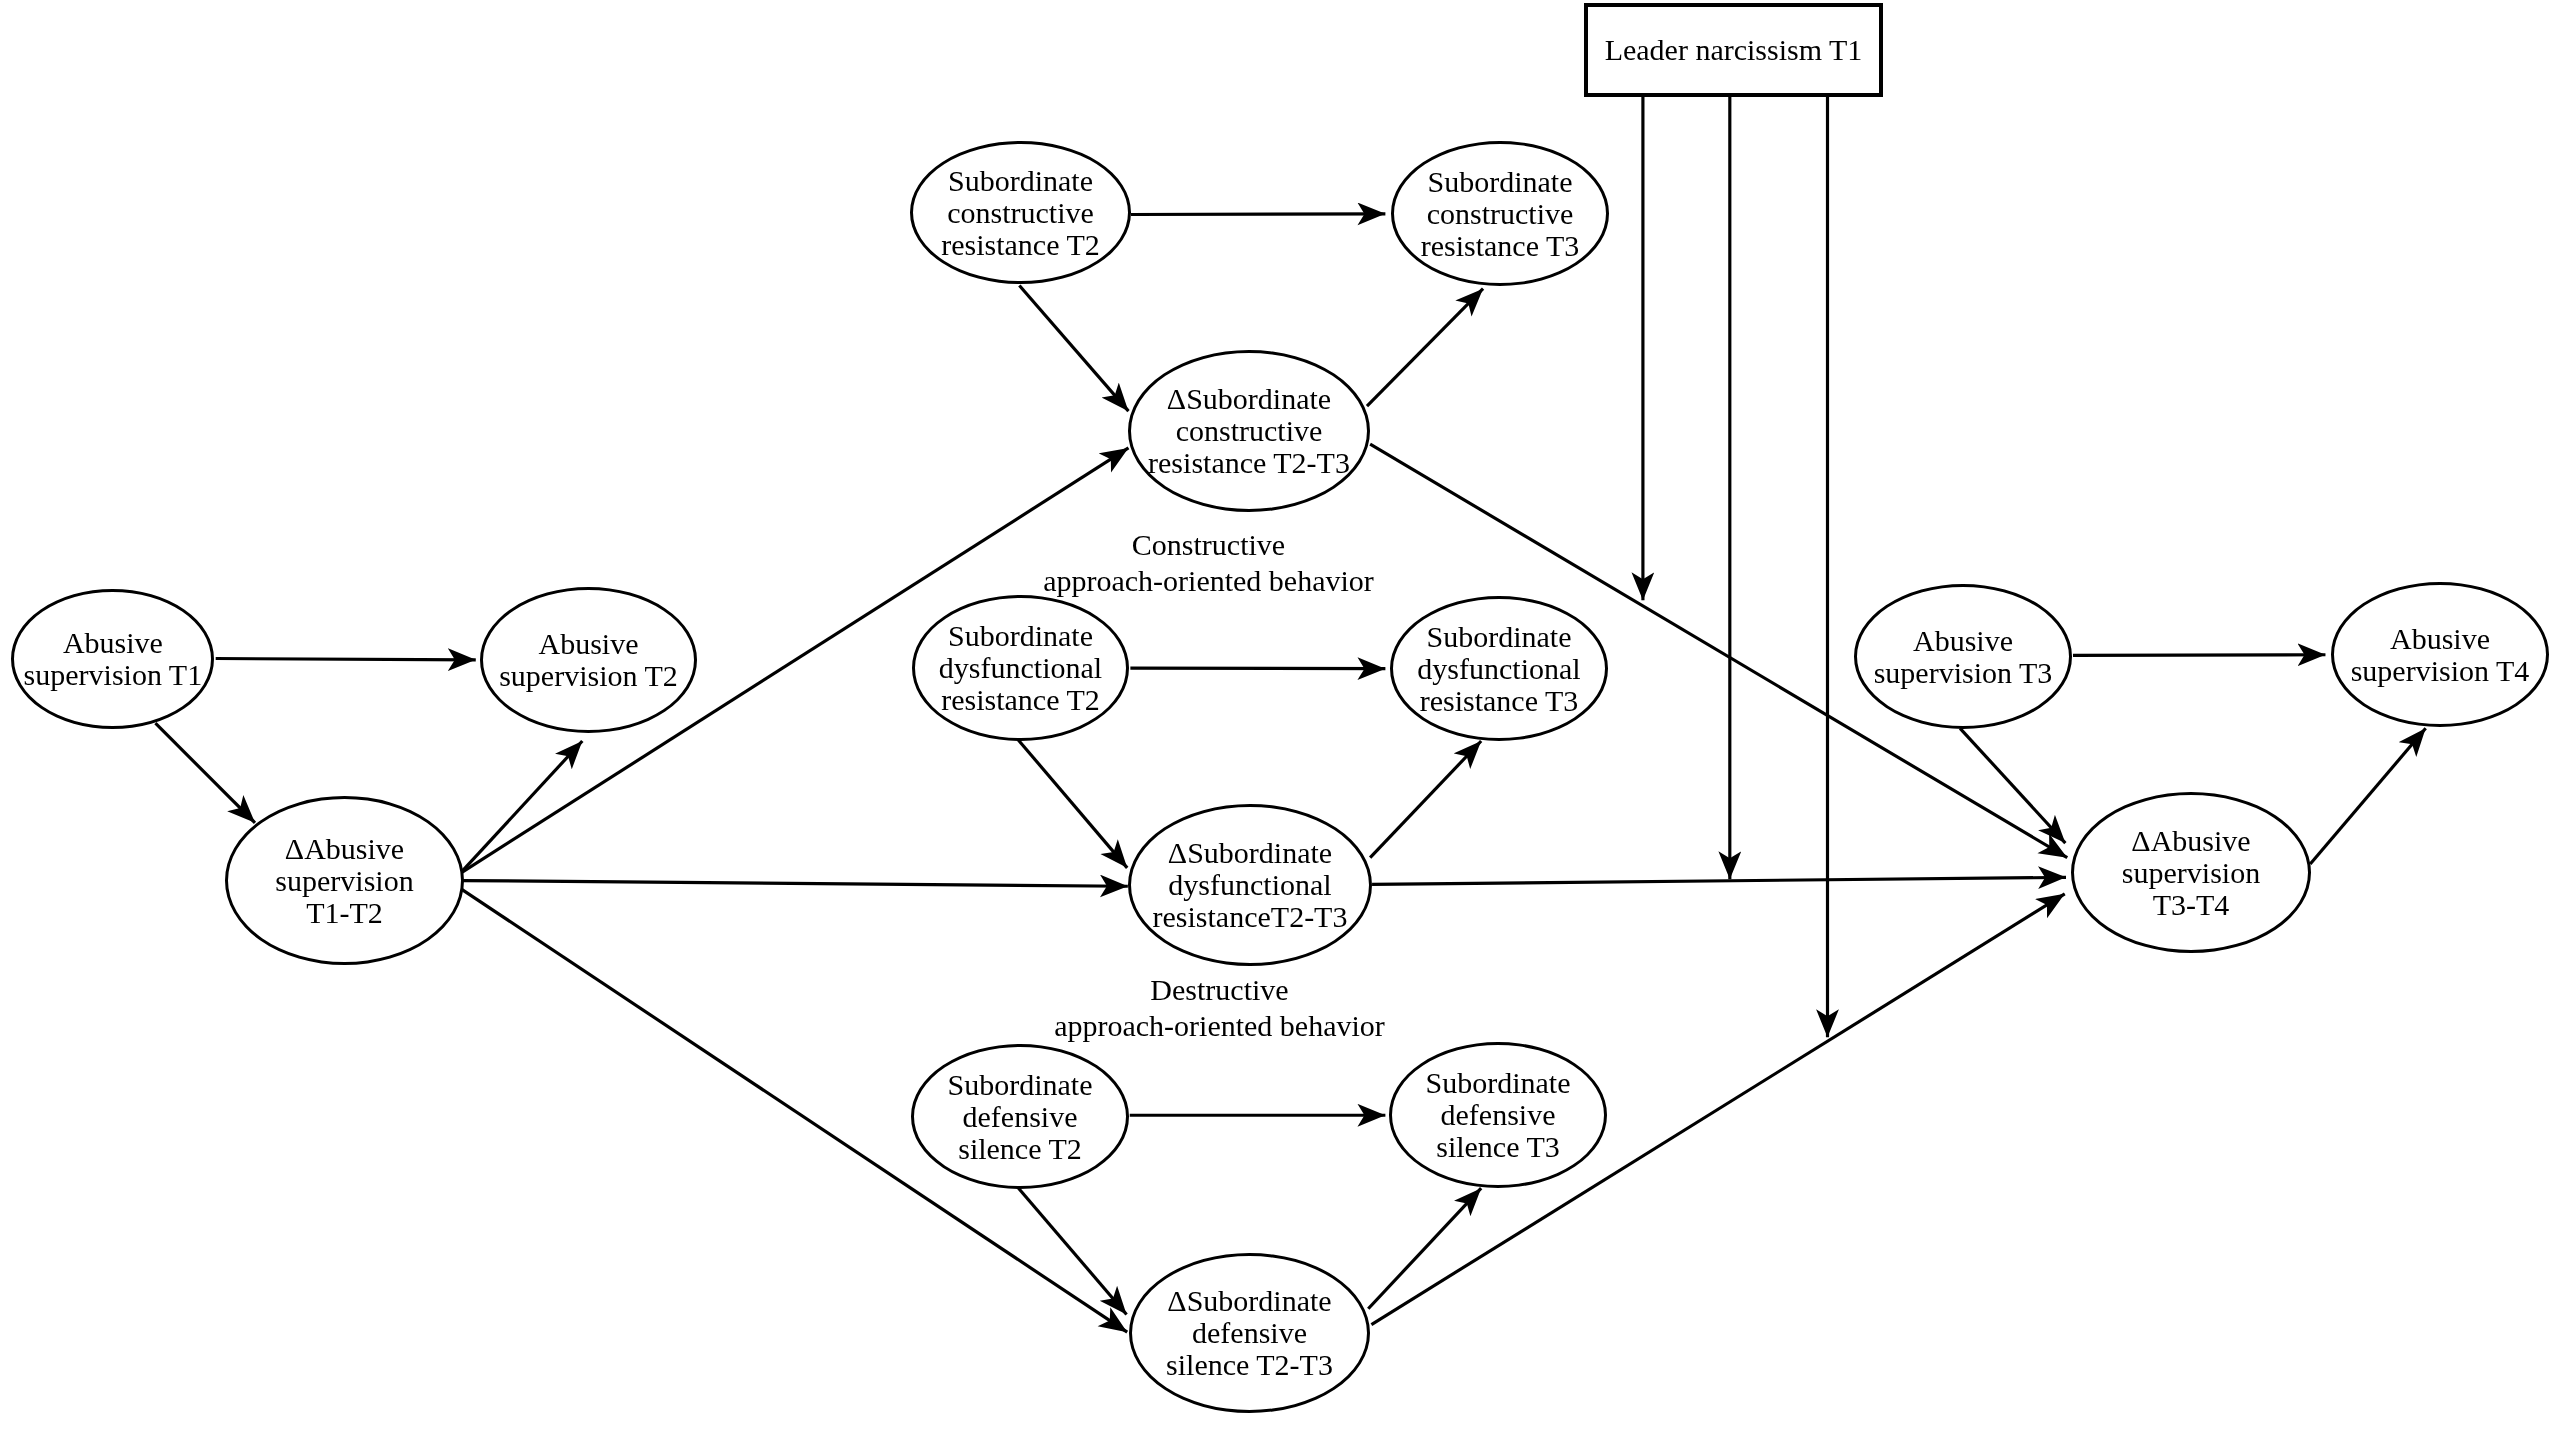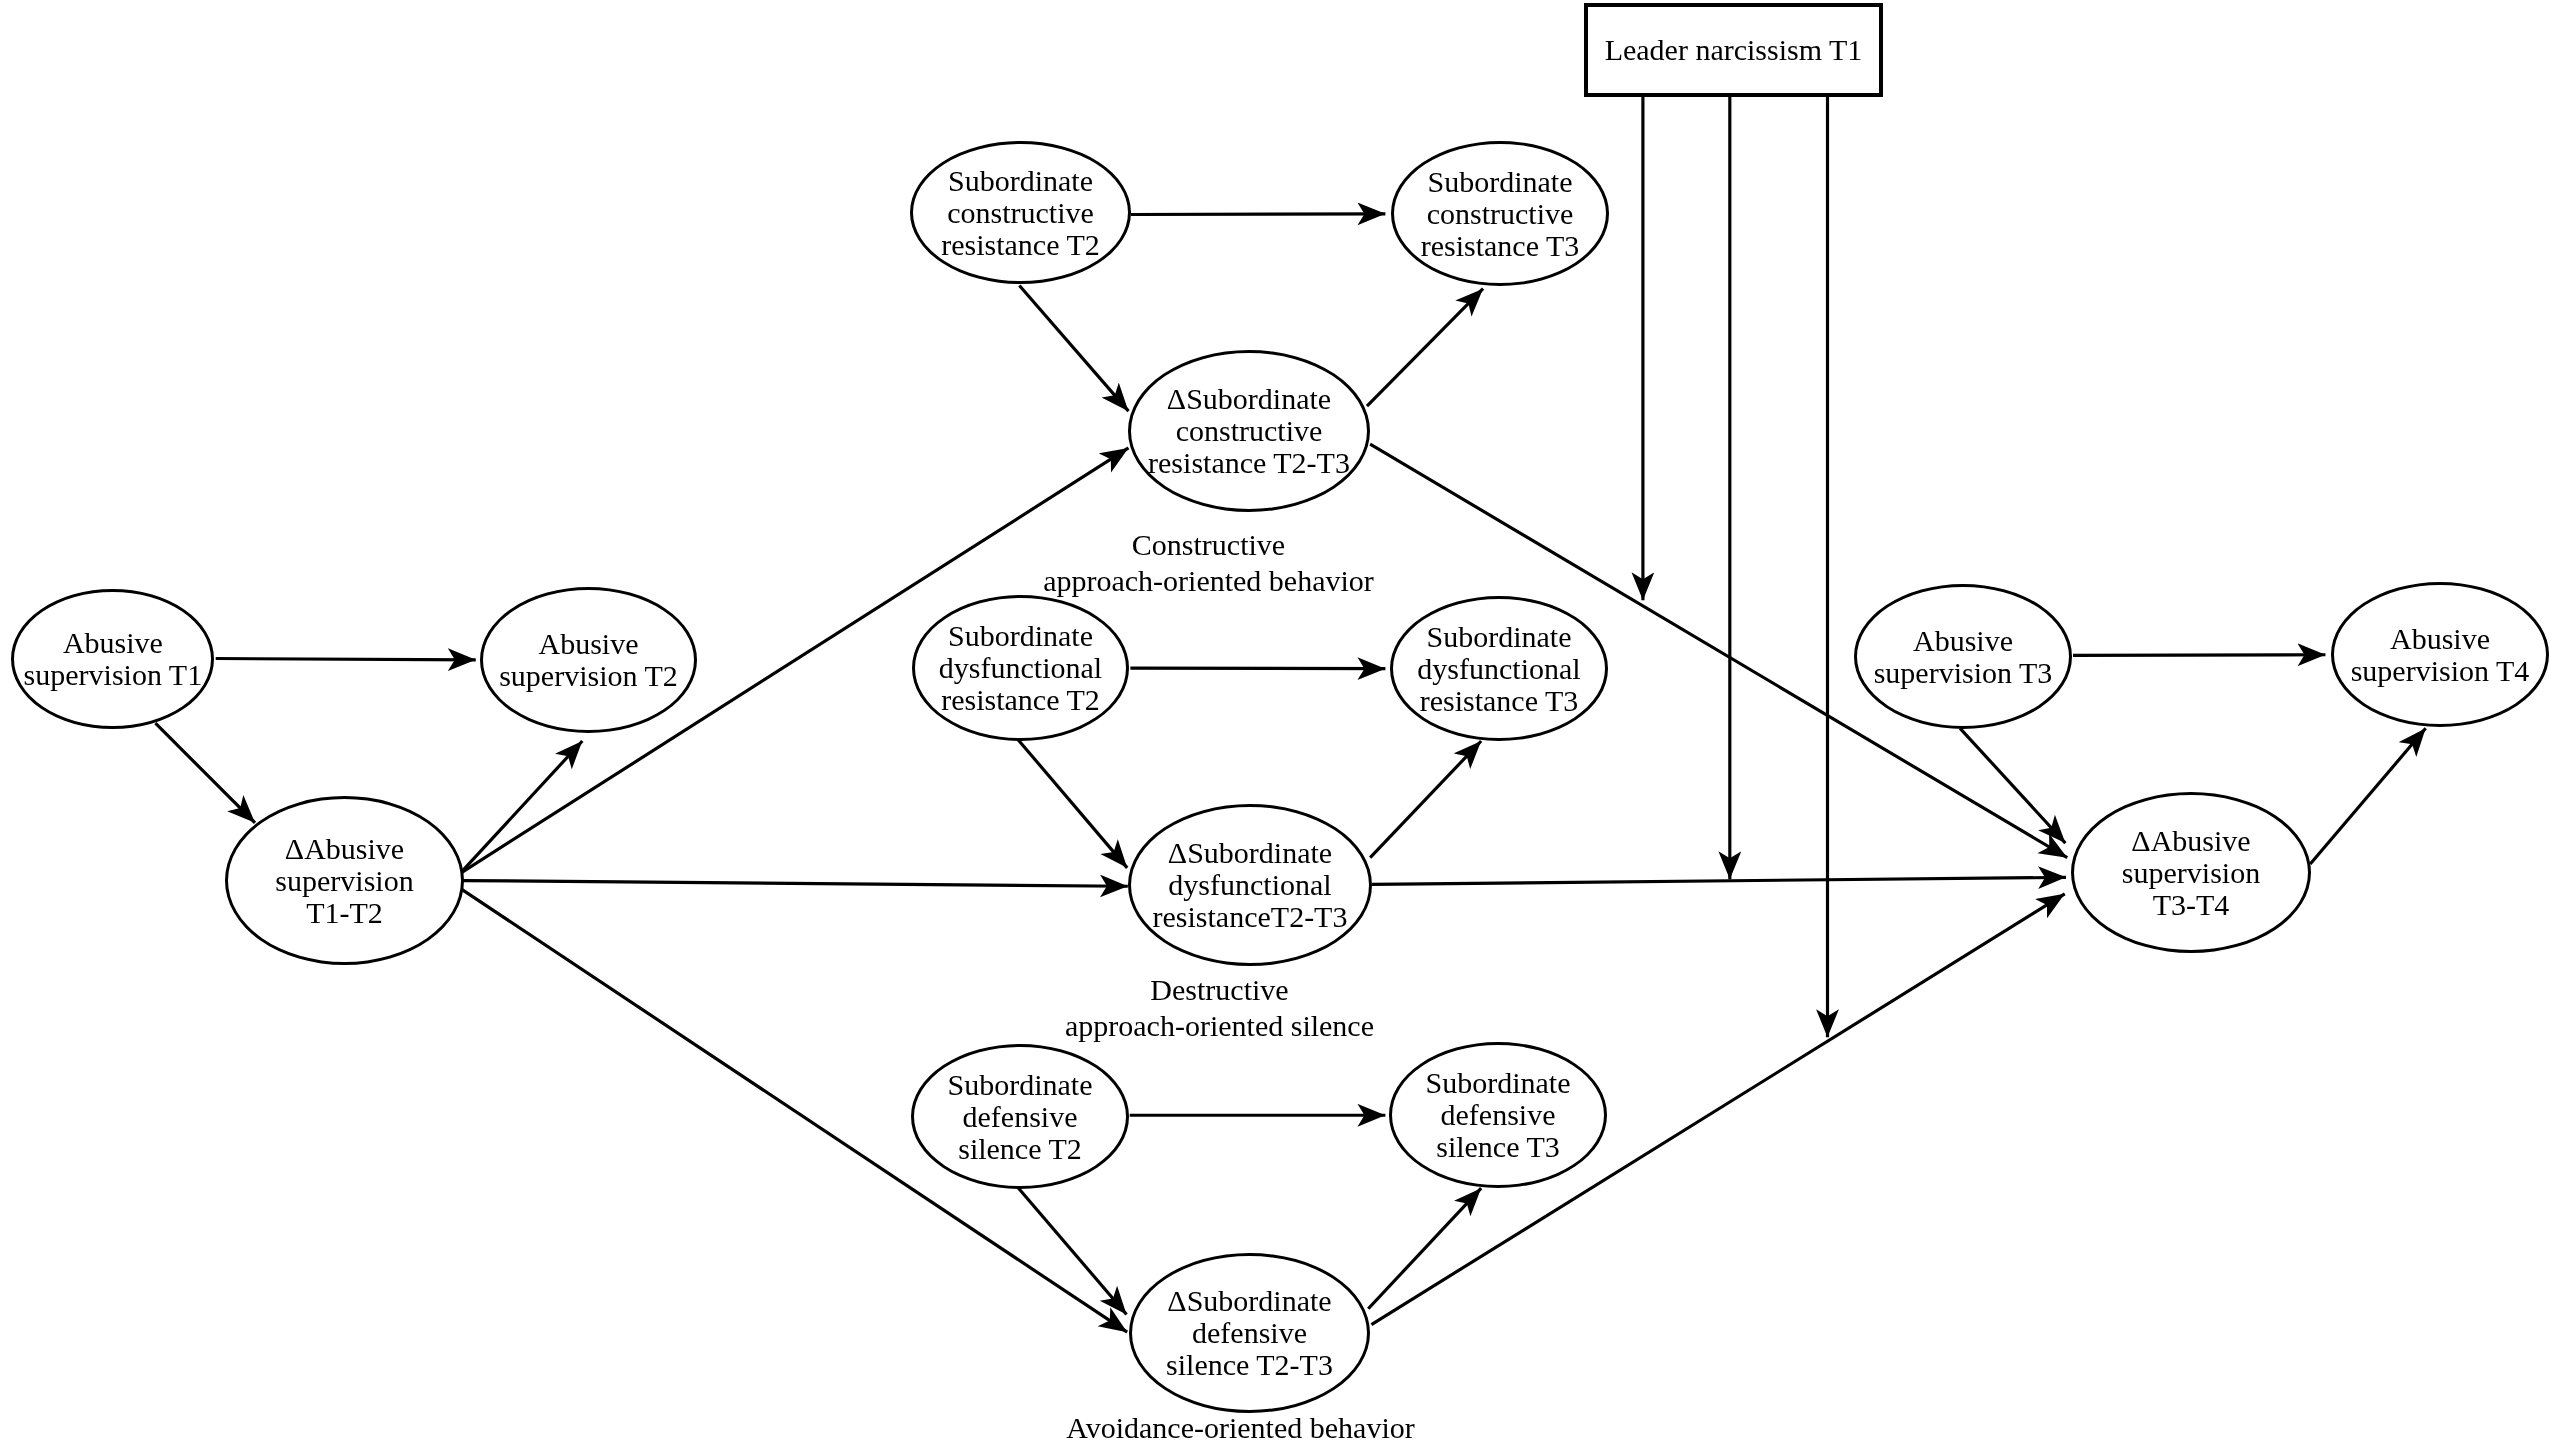--- a/index.html
+++ b/index.html
@@ -143,17 +143,16 @@
 supervision T3</div>
   <div class="node" style="left:2331px; top:582px;  width:218px; height:145px;">Abusive
 supervision T4</div>
   <div class="node" style="left:2071px; top:792px; width:240px; height:161px;">ΔAbusive
 supervision
 T3-T4</div>
 
   <div class="caption" style="left:923px; top:527px;  width:571px;">Constructive
 approach-oriented behavior</div>
   <div class="caption" style="left:934px; top:972px; width:571px;">Destructive
-approach-oriented silence</div>
-  <div class="caption" style="left:955px; top:1410px; width:571px;">Avoidance-oriented behavior</div>
+approach-oriented behavior</div>
 
 </div>
 
 
 </body></html>

